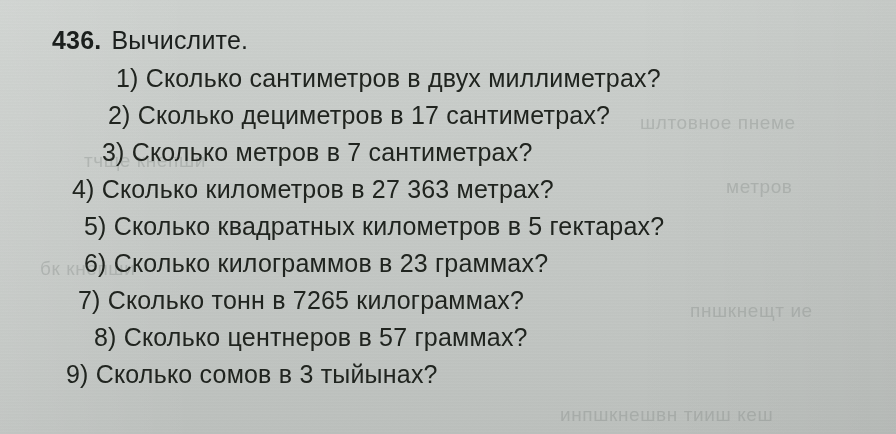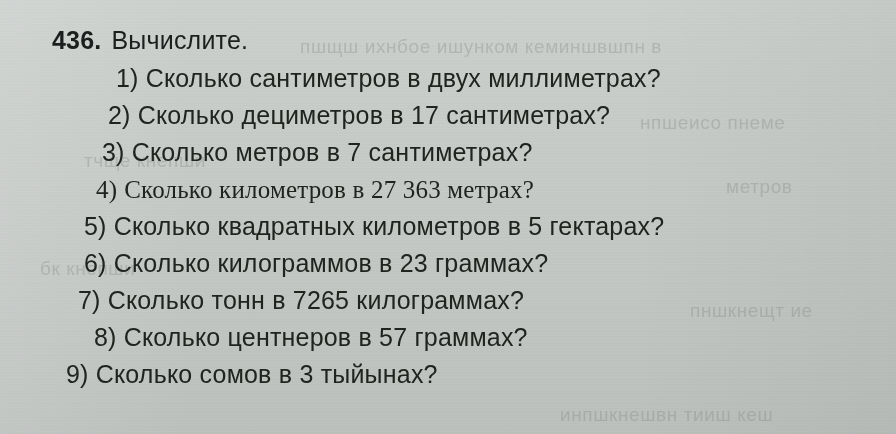--- a/index.html
+++ b/index.html
@@ -82,34 +82,33 @@
     letter-spacing: 0.2px;
   }
   .marker {
     display: inline-block;
     margin-right: 7px;
   }
   
   li.i1 { padding-left: 116px; }
   li.i2 { padding-left: 108px; margin-top: 8px; }
   li.i3 { padding-left: 102px; }
-  li.i4 { padding-left: 96px; font-family: Liberation Serif, serif; }
+  li.i4 { padding-left: 72px; }
   li.i5 { padding-left: 84px; }
   li.i6 { padding-left: 84px; }
   li.i7 { padding-left: 78px; }
   li.i8 { padding-left: 94px; }
   li.i9 { padding-left: 66px; }
 </style>
 </head>
 <body>
 
 <div id="page">
 
-  <div class="ghost" style="left:300px; top:36px;">пшщш ихнбое ишунком кеминшвшпн в</div>
-  <div class="ghost" style="left:640px; top:112px;">нпшеисо пнеме</div>
+  <div class="ghost" style="left:640px; top:112px;">шлтовное пнеме</div>
   <div class="ghost" style="left:42px; top:150px;margin-left:42px;">тчще  кнепши</div>
   <div class="ghost" style="left:726px; top:176px;">метров</div>
   <div class="ghost" style="left:40px; top:258px;">бк кнепши</div>
   <div class="ghost" style="left:690px; top:300px;">пншкнещт ие</div>
   <div class="ghost" style="left:560px; top:404px;">инпшкнешвн  тииш  кеш</div>
 
   <div id="content">
 
     <div class="task-head">
       <span class="task-number">436.</span>

